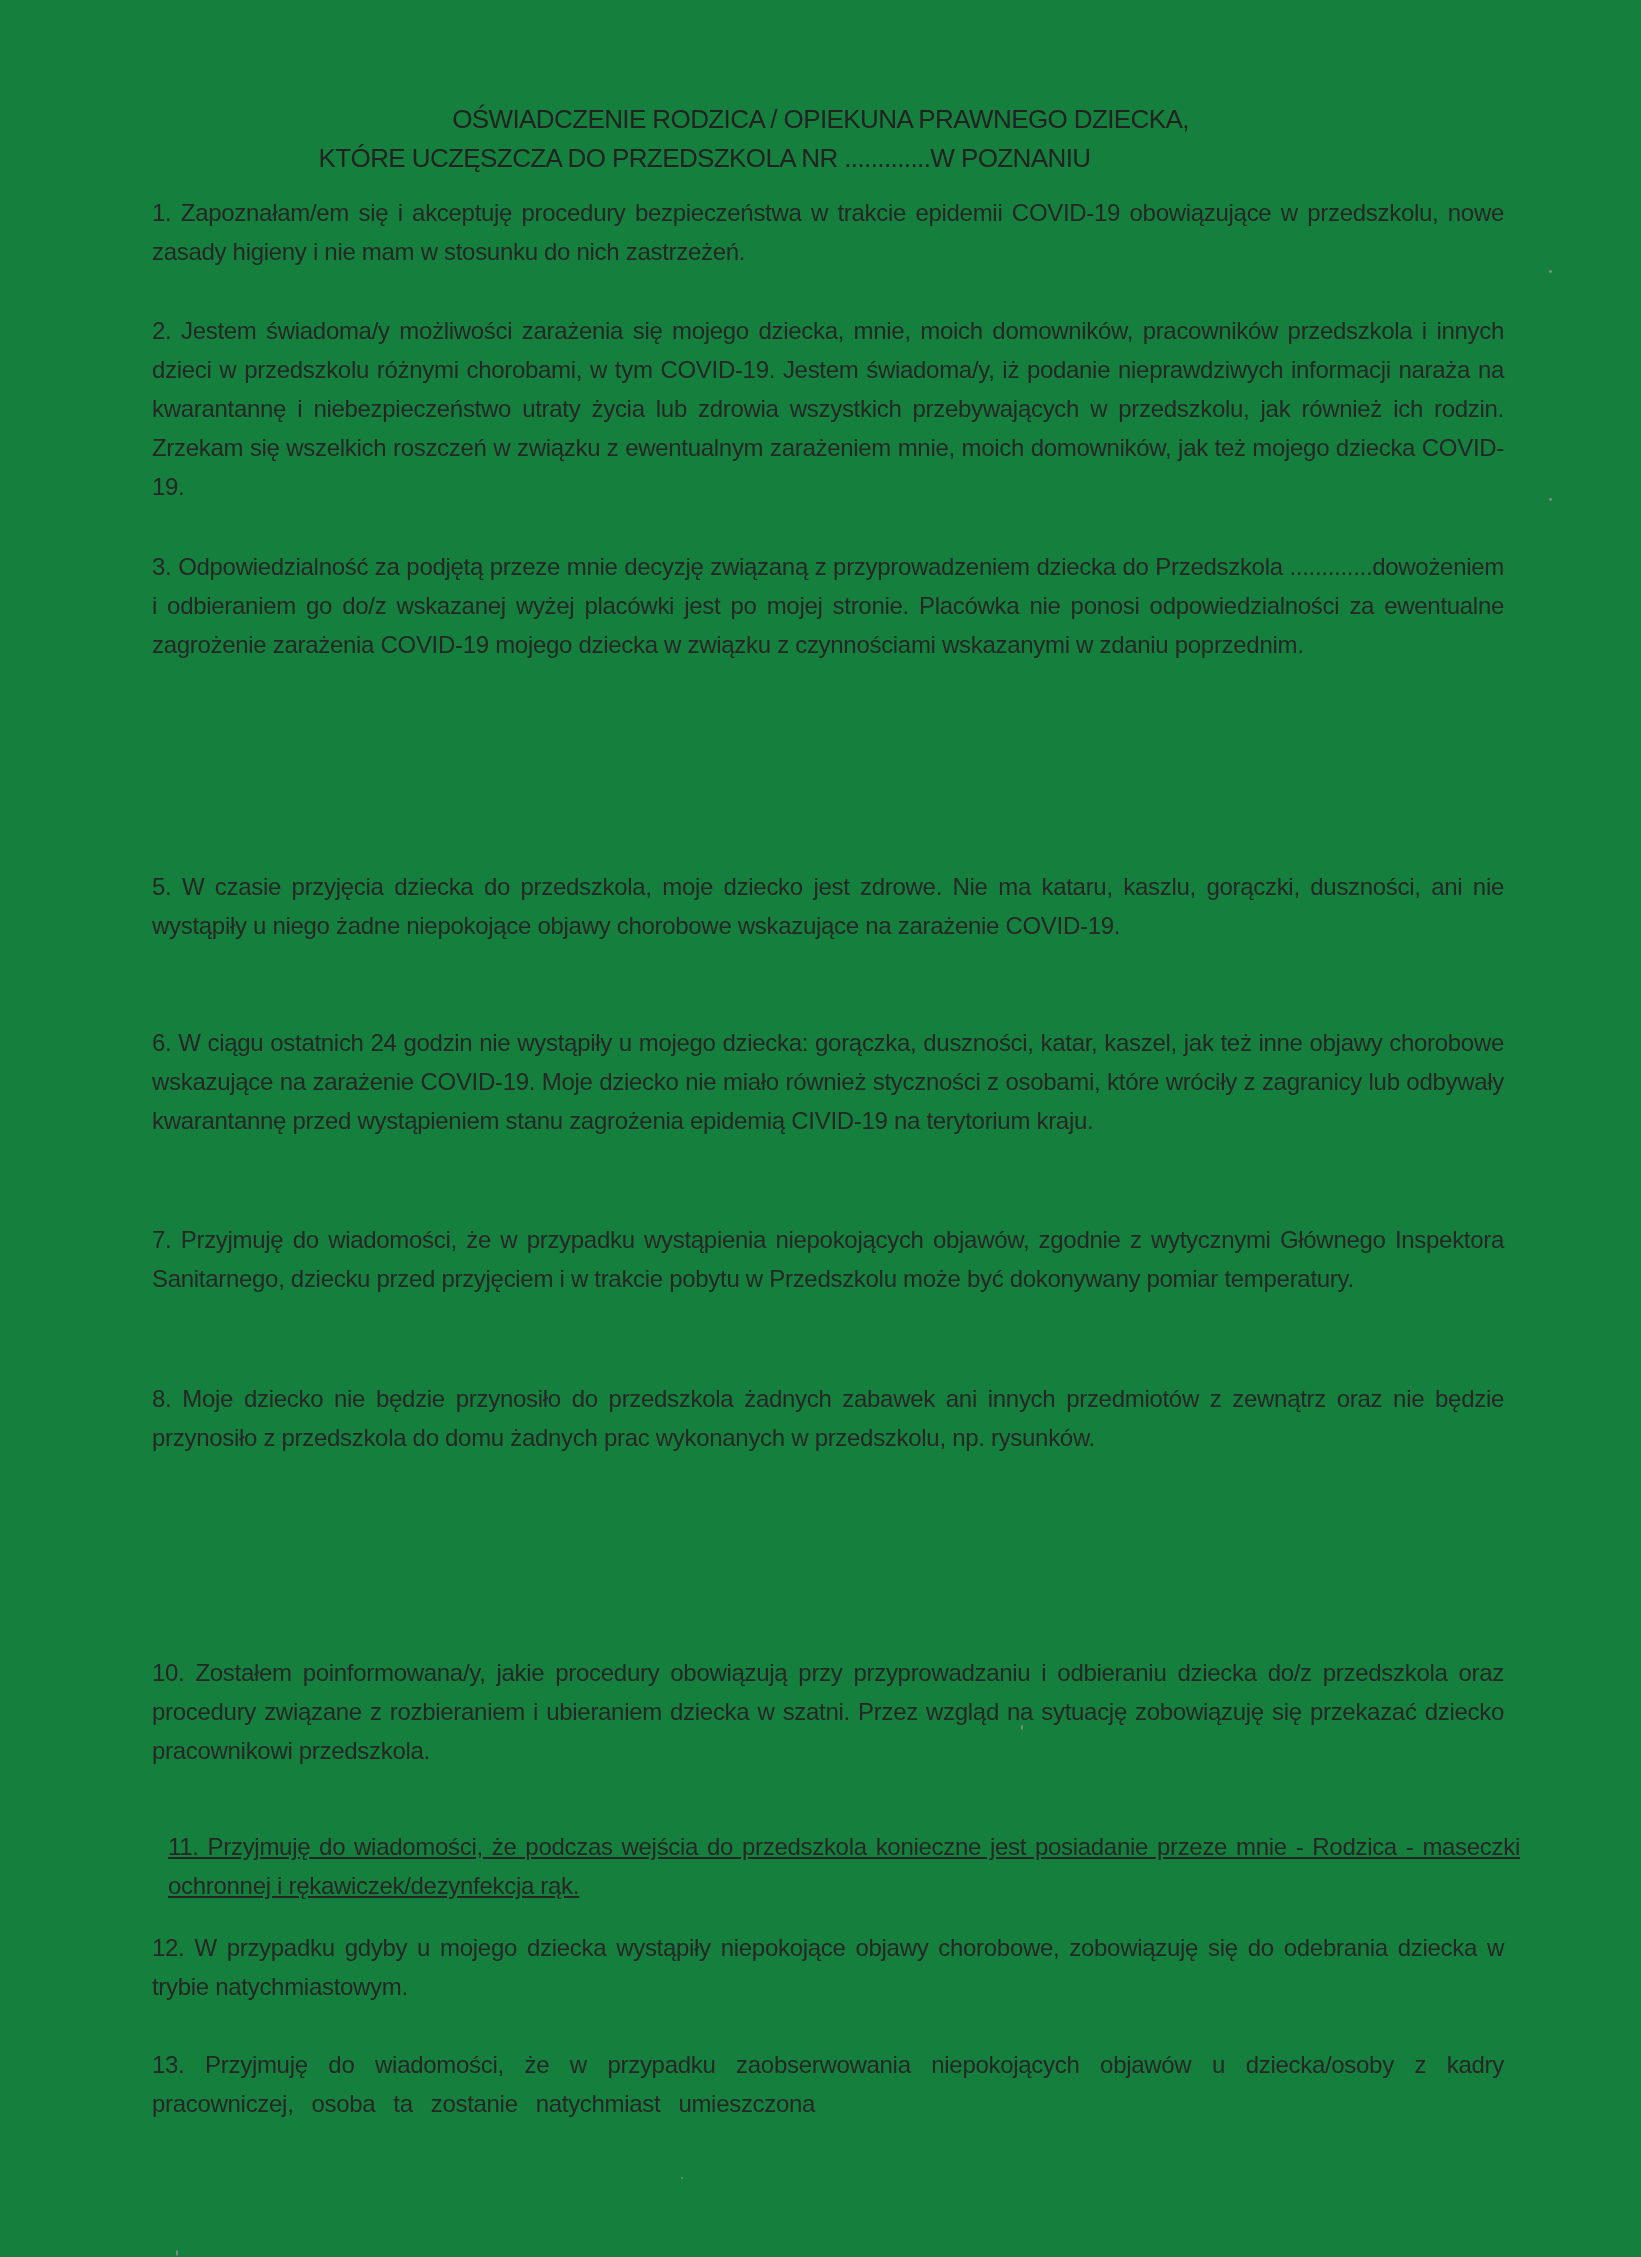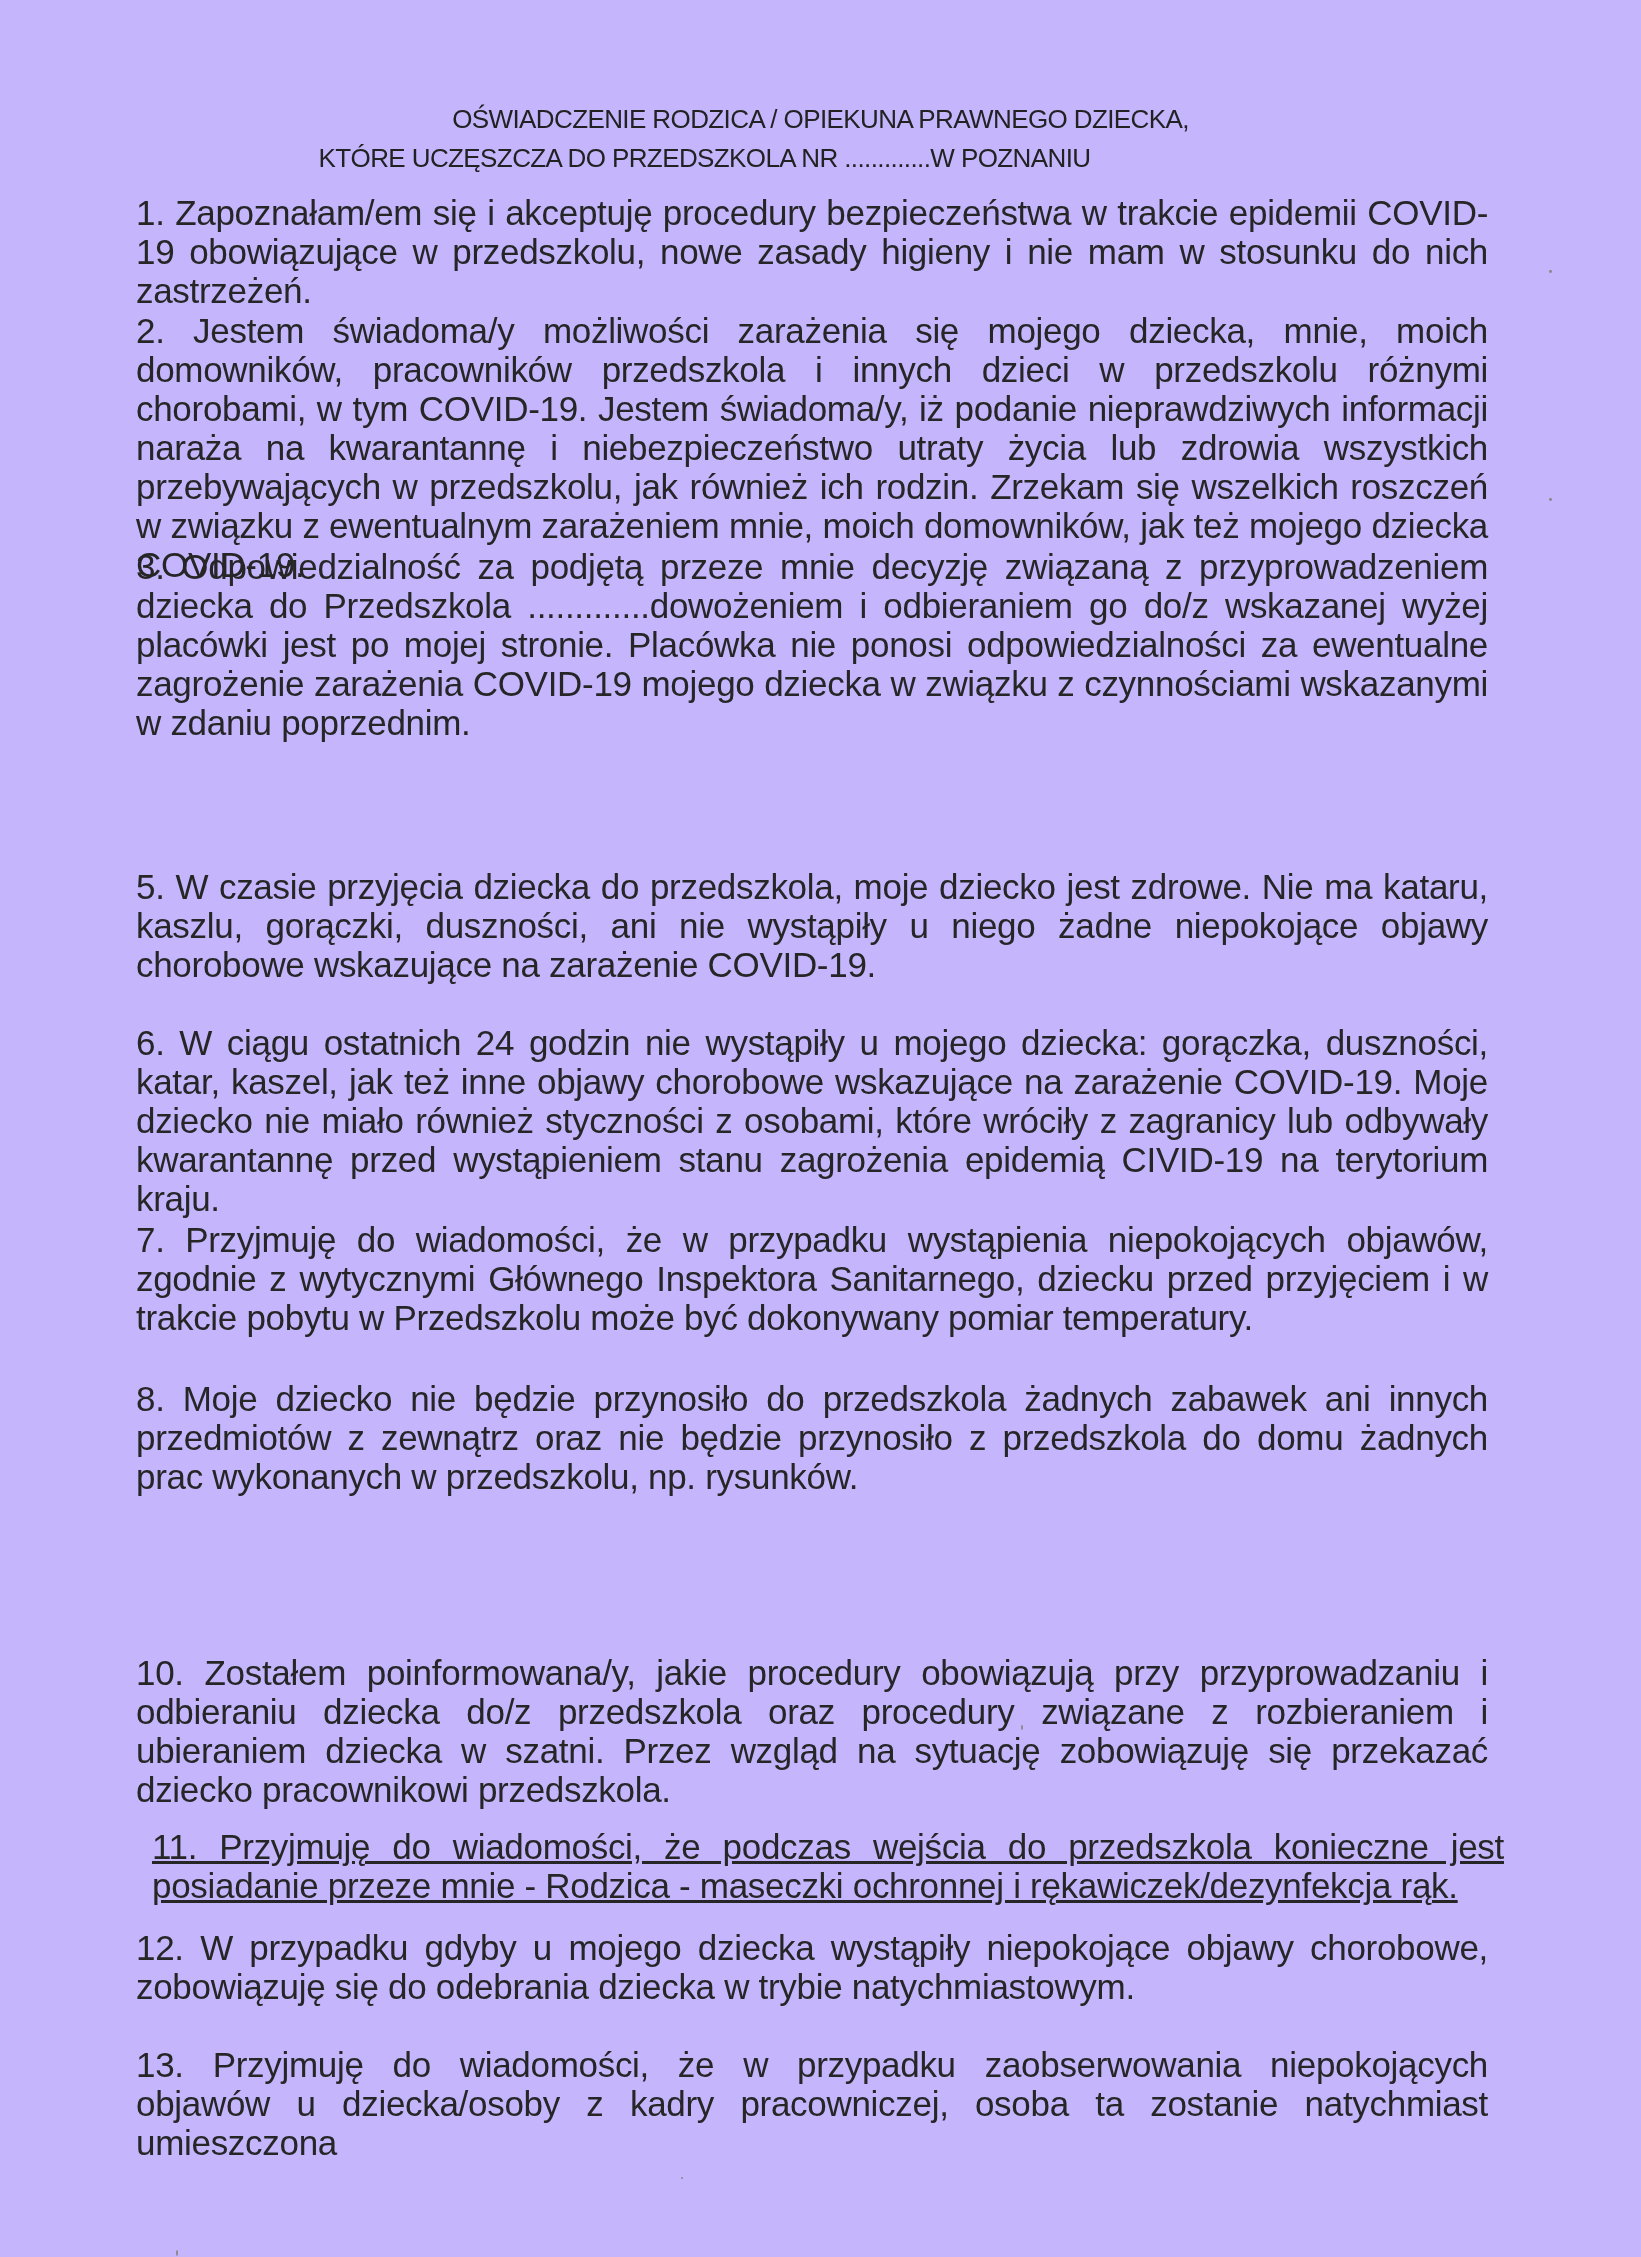--- a/index.html
+++ b/index.html
@@ -14,39 +14,39 @@
       overflow: hidden;
       background: #fdfdfd;
       font-family: "Liberation Sans", "DejaVu Sans", sans-serif;
       color: #262626;
     }
     .page {
       position: absolute;
       left: 0; top: 0;
       width: 1641px;
       height: 2257px;
-      background: #c4b5fd;
+      background: #15803d;
     }
     .title {
       position: absolute;
       left: 0;
       width: 1641px;
       text-align: center;
       font-size: 26px;
       line-height: 39px;
       letter-spacing: -0.6px;
       color: #222;
     }
     .title .line1 { position: absolute; left: 0; top: 100px; width: 1641px; text-align: center; }
     .title .line2 { position: absolute; left: 0; top: 139px; width: 1409px; text-align: center; }
     .paragraph {
       position: absolute;
-      left: 136px;
+      left: 152px;
       width: 1352px;
-      font-size: 35px;
+      font-size: 24px;
       line-height: 39px;
       text-align: justify;
       letter-spacing: -0.3px;
       word-spacing: 0px;
       color: #262626;
     }
     .speck {
       position: absolute;
       width: 2.9px; height: 2.9px;
       border-radius: 50%;

